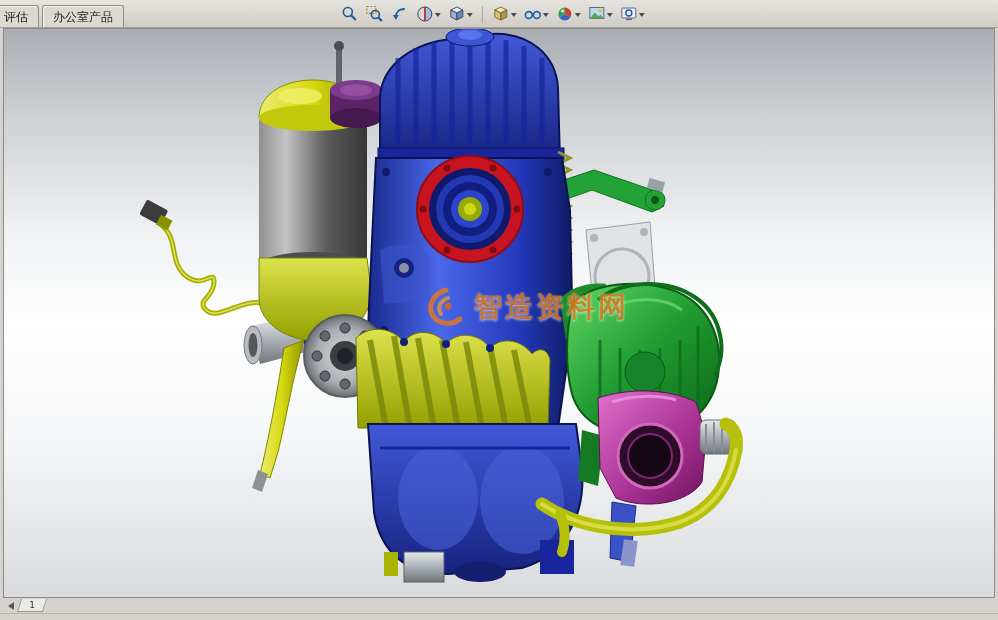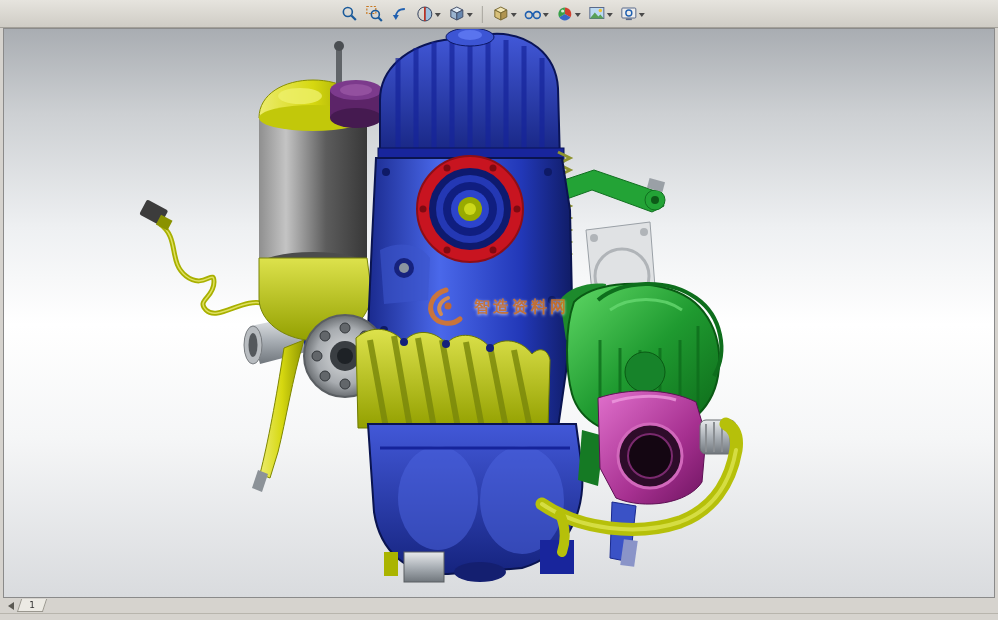--- a/index.html
+++ b/index.html
@@ -29,40 +29,48 @@
   
   .viewport { position:absolute; left:3px; right:3px; top:28px; height:570px;
               border:1px solid #8a8a8a;
               background:linear-gradient(180deg,#a9adb2 0%,#cdd0d3 15%,#eef0f2 35%,
                           #ffffff 52%,#f5f6f7 72%,#d9dbde 100%);
               overflow:hidden; }
   .model-svg { position:absolute; left:-4px; top:-29px; }
 
   .watermark { position:absolute; left:420px; top:256px; display:flex; align-items:center;
                gap:8px; opacity:0.85; pointer-events:none; }
-  .wm-text { font-size:16px; font-weight:bold; color:#dd7b24; letter-spacing:3px;
+  .wm-text { font-size:28px; font-weight:bold; color:#dd7b24; letter-spacing:3px;
              text-shadow:0 1px 3px rgba(255,255,255,0.85); white-space:nowrap;font-family:Liberation Serif, serif; }
 
   
   .bottom-tabs { position:absolute; left:3px; right:3px; top:598px; height:15px;
                  background:#d6d3ce; display:flex; align-items:center; }
   .tab-scroll { width:0; height:0; border-top:4px solid transparent; border-bottom:4px solid transparent;
                 border-right:6px solid #5a5852; margin:0 5px; }
   .model-tab { height:13px; padding:0 9px; background:#eceae4; border:1px solid #9a978f;
                border-top:none; transform:skewX(-18deg); display:flex; align-items:center; }
   .model-tab span { transform:skewX(18deg); font-size:9px; color:#333; }
   .status-bar { position:absolute; left:0; right:0; bottom:0; height:7px;
                 background:#d6d3ce; border-top:1px solid #b8b5ad; }
 </style>
 </head>
 <body>
 
 <div class="window">
 
   <div class="top-bar">
+    <div class="ribbon-tabs">
+      <div class="ribbon-tab first">
+        <span>评估</span>
+      </div>
+      <div class="ribbon-tab">
+        <span>办公室产品</span>
+      </div>
+    </div>
 
     <div class="heads-up-toolbar">
       <span class="tb-btn">
         <svg width="18" height="18">
             <circle cx="7" cy="7" r="4.5" fill="none" stroke="#1a5a9a" stroke-width="1.6"></circle>
             <line x1="10.5" y1="10.5" x2="15" y2="15" stroke="#1a5a9a" stroke-width="2.2"></line>
           </svg>
       </span>
       <span class="tb-btn">
         <svg width="18" height="18">

